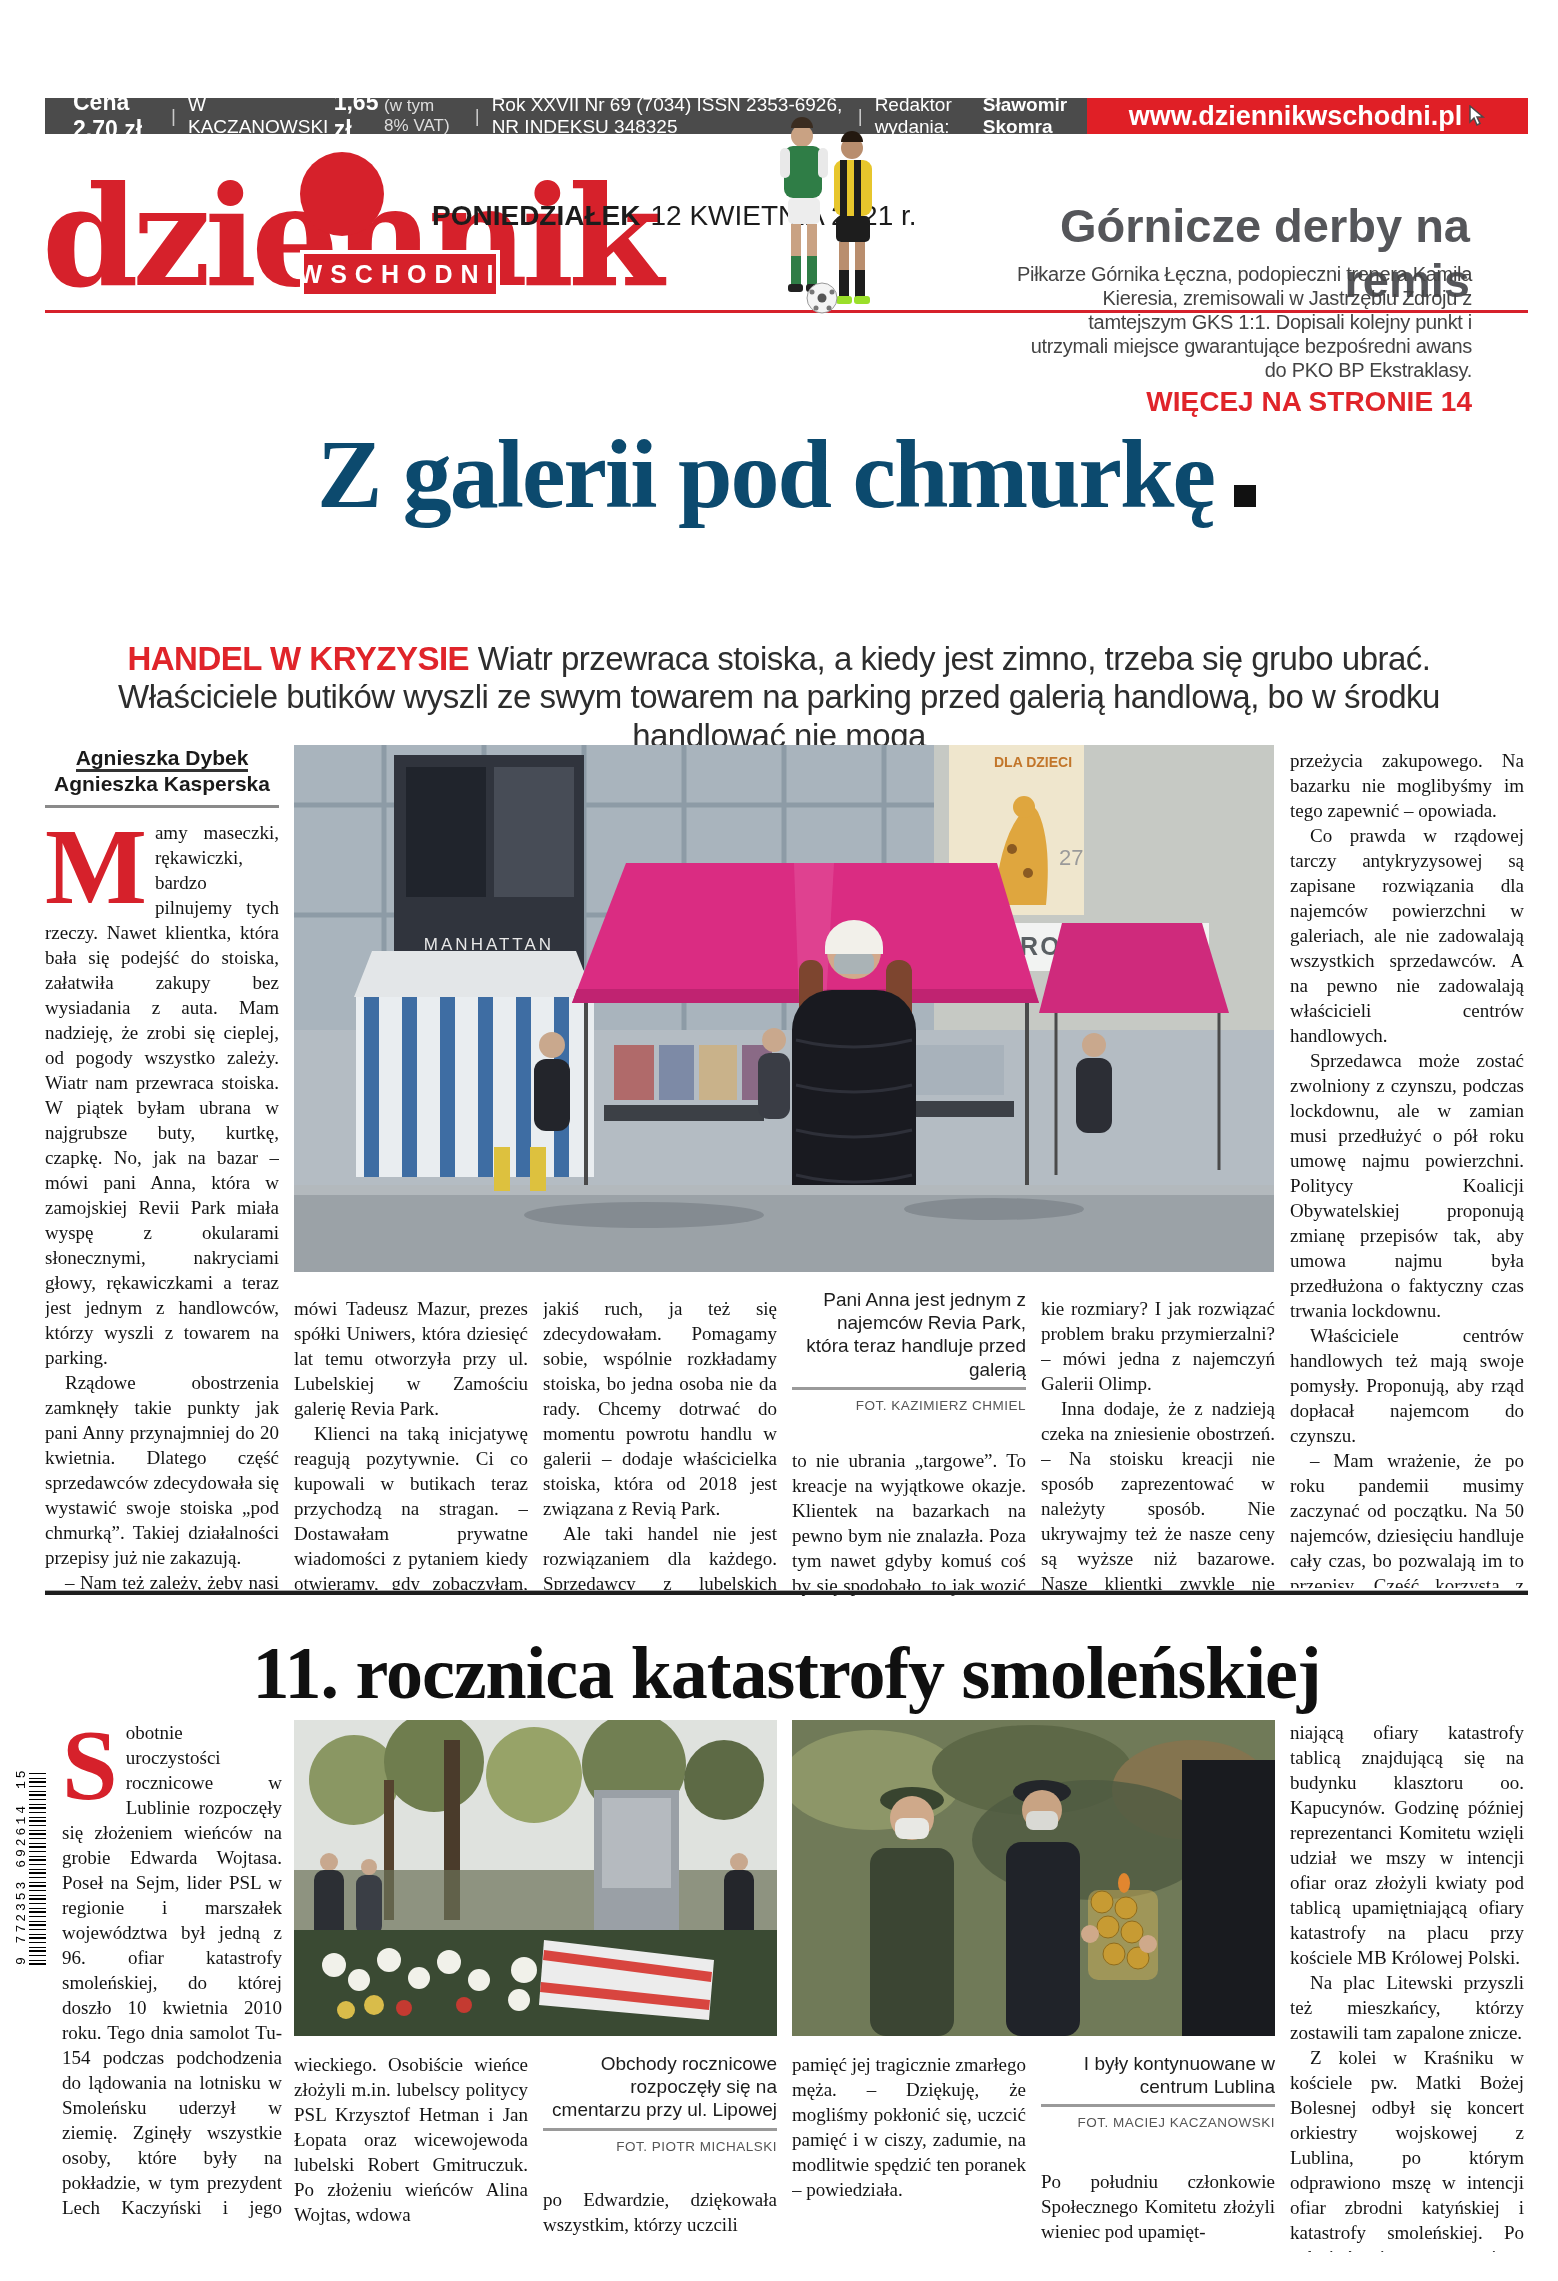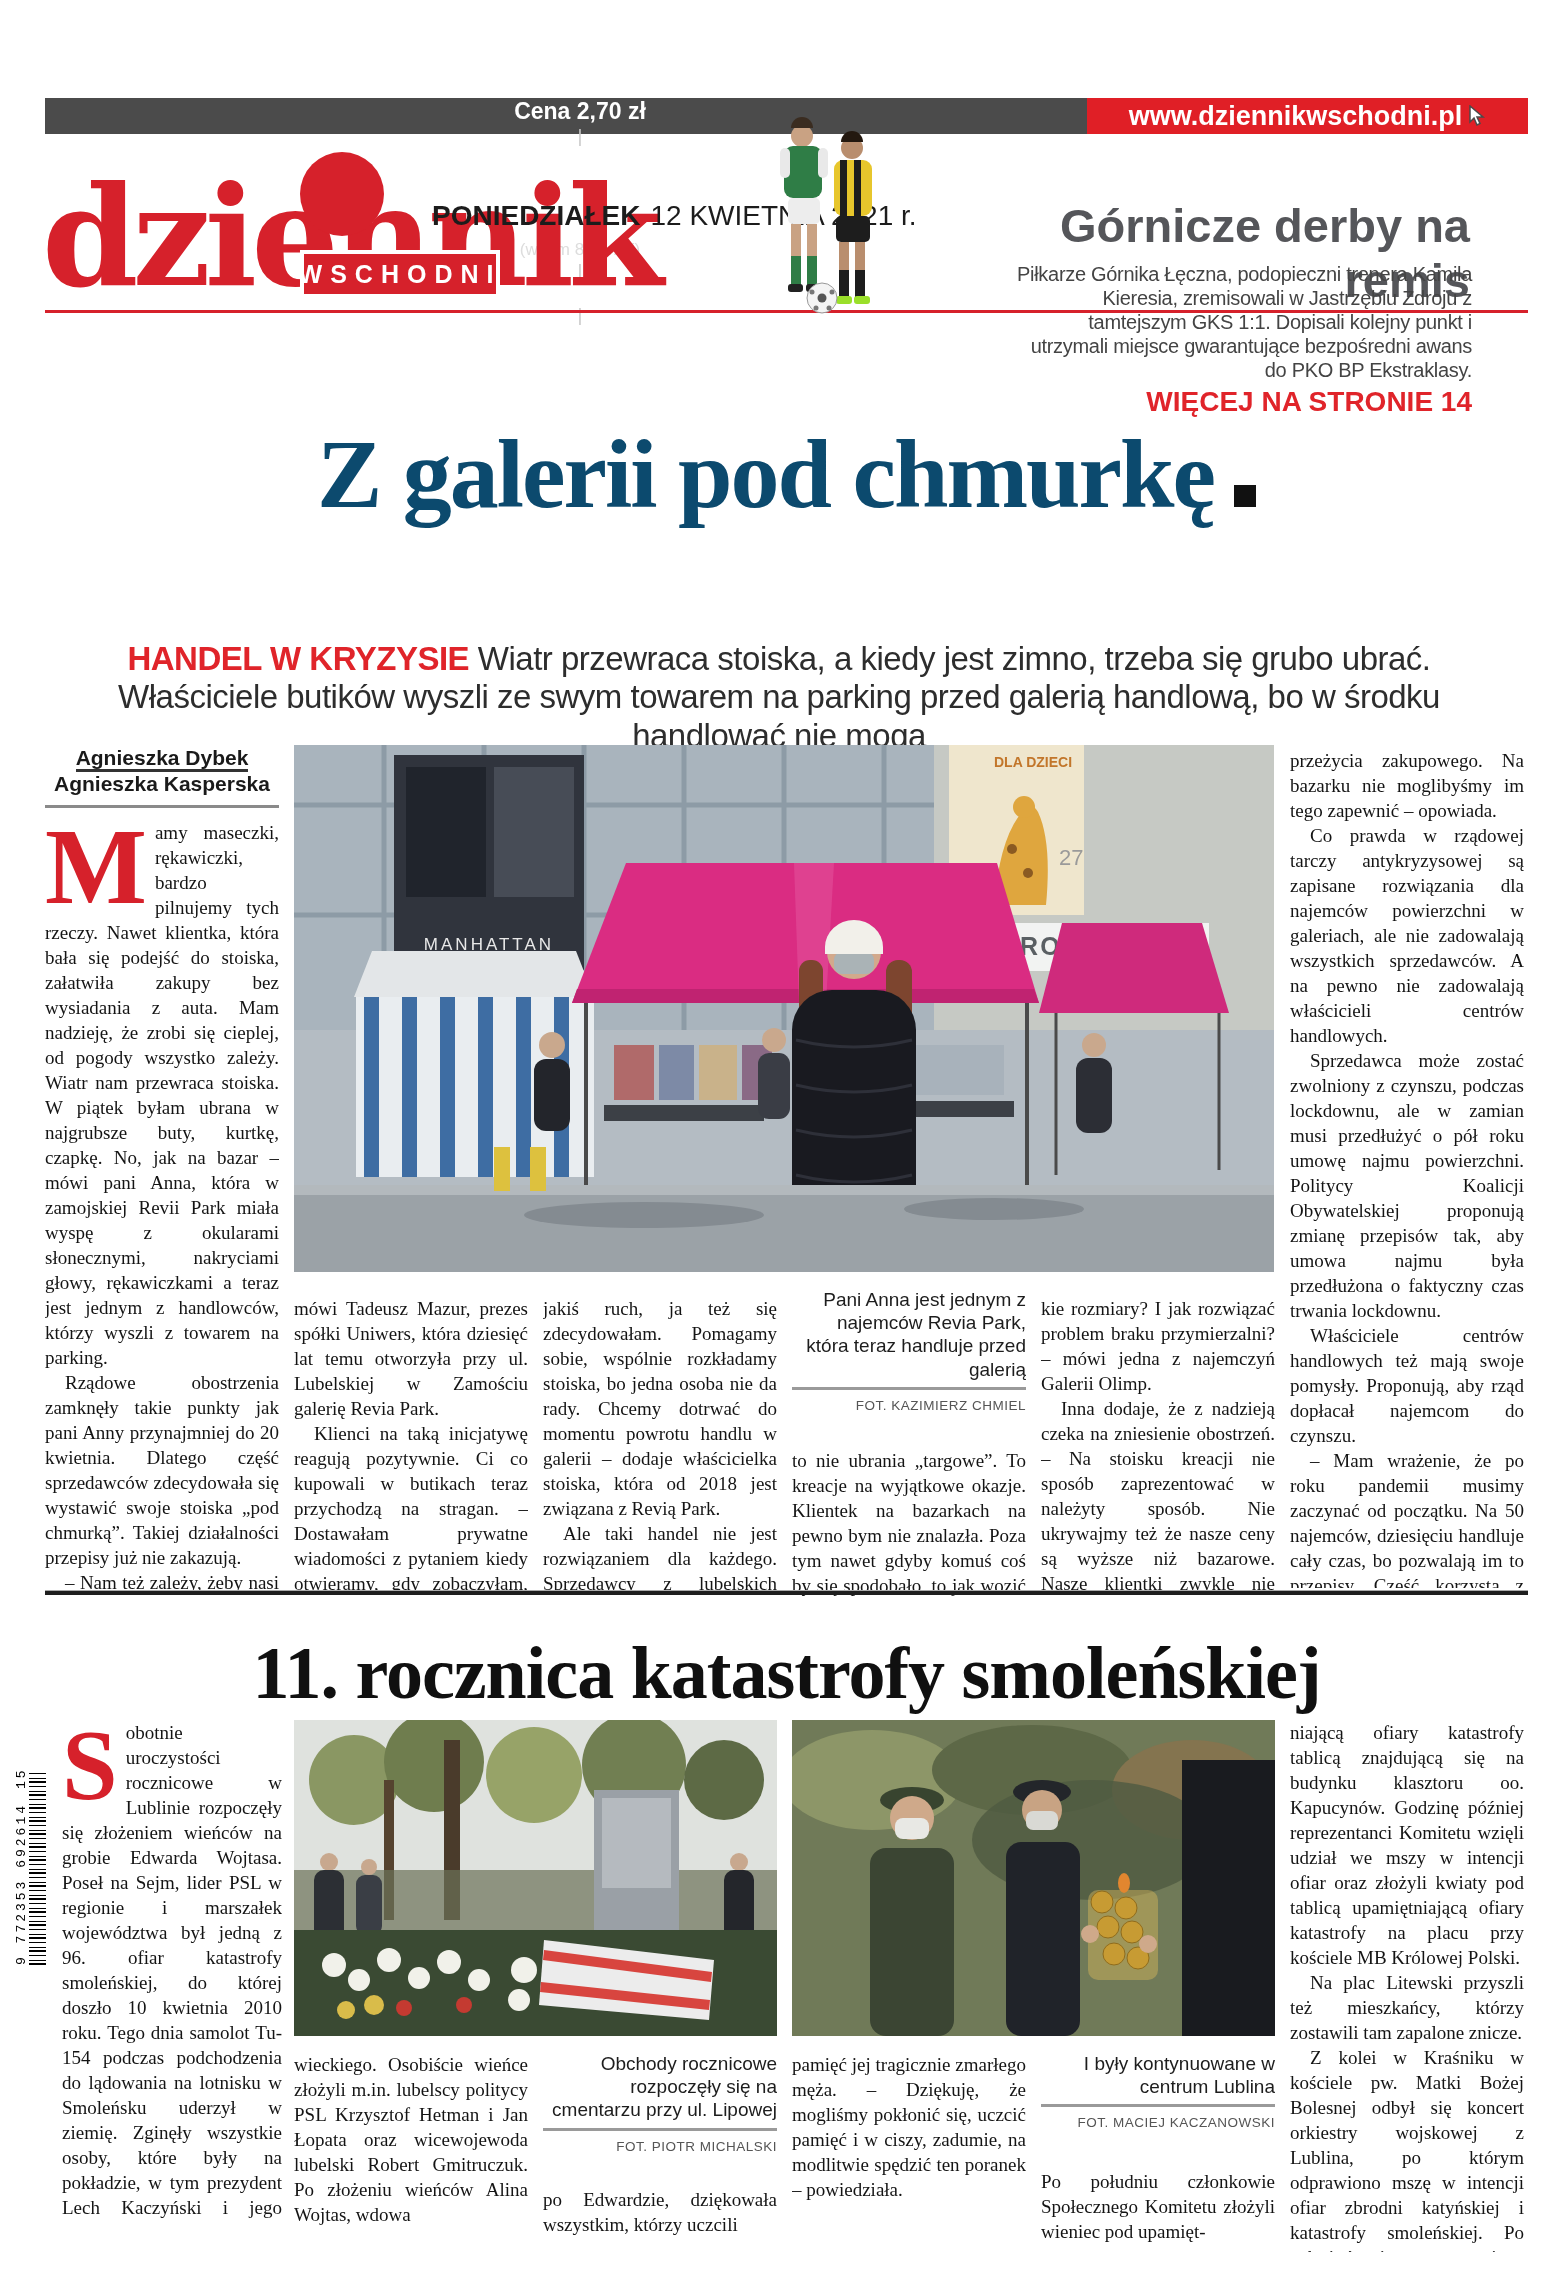--- a/index.html
+++ b/index.html
@@ -58,21 +58,21 @@
   .barcode-stripes{height:17px;width:195px;
       background:repeating-linear-gradient(90deg,#000 0 2px,#fff 2px 4px,#000 4px 5px,#fff 5px 9px,#000 9px 10px,#fff 10px 13px);}
   .barcode-digits{font-family:"Liberation Mono",monospace;font-size:13px;color:#000;
                   letter-spacing:3px;display:flex;gap:14px;}
 </style>
 </head>
 <body>
 
 <div class="page">
 
-  <div class="abs topbar" style="left:45px;top:98px;width:1042px;height:36px;padding-left:28px;box-sizing:border-box;flex-direction:column;">
+  <div class="abs topbar" style="left:45px;top:98px;width:1042px;height:36px;padding-left:28px;box-sizing:border-box;">
     <span class="big">Cena 2,70 zł</span>
     <span class="sep">|</span>
     <span>W KACZANOWSKI</span>&nbsp;
     <span class="big">1,65 zł</span>&nbsp;
     <span style="font-size:17px;color:#ddd;">(w tym 8% VAT)</span>
     <span class="sep">|</span>
     <span>Rok XXVII Nr 69 (7034) ISSN 2353-6926, NR INDEKSU 348325</span>
     <span class="sep">|</span>
     <span>Redaktor wydania:</span>&nbsp;
     <b>Sławomir Skomra</b>

